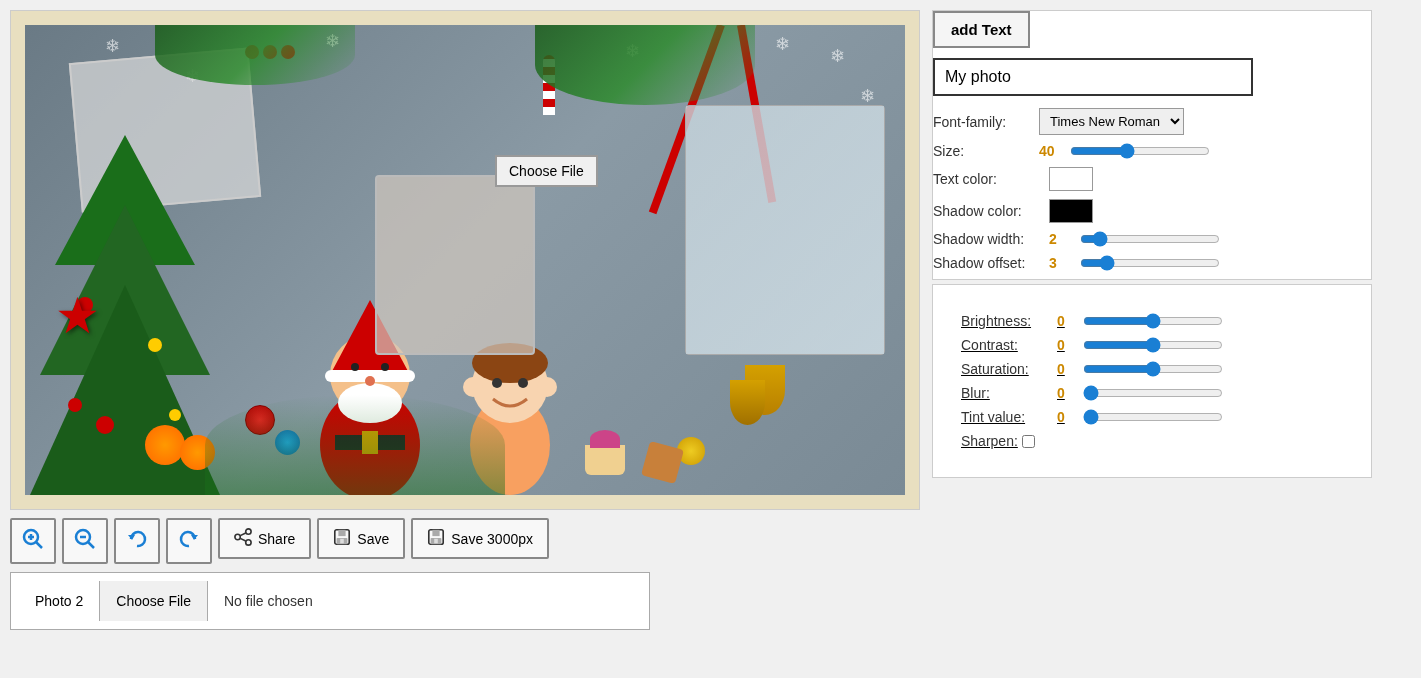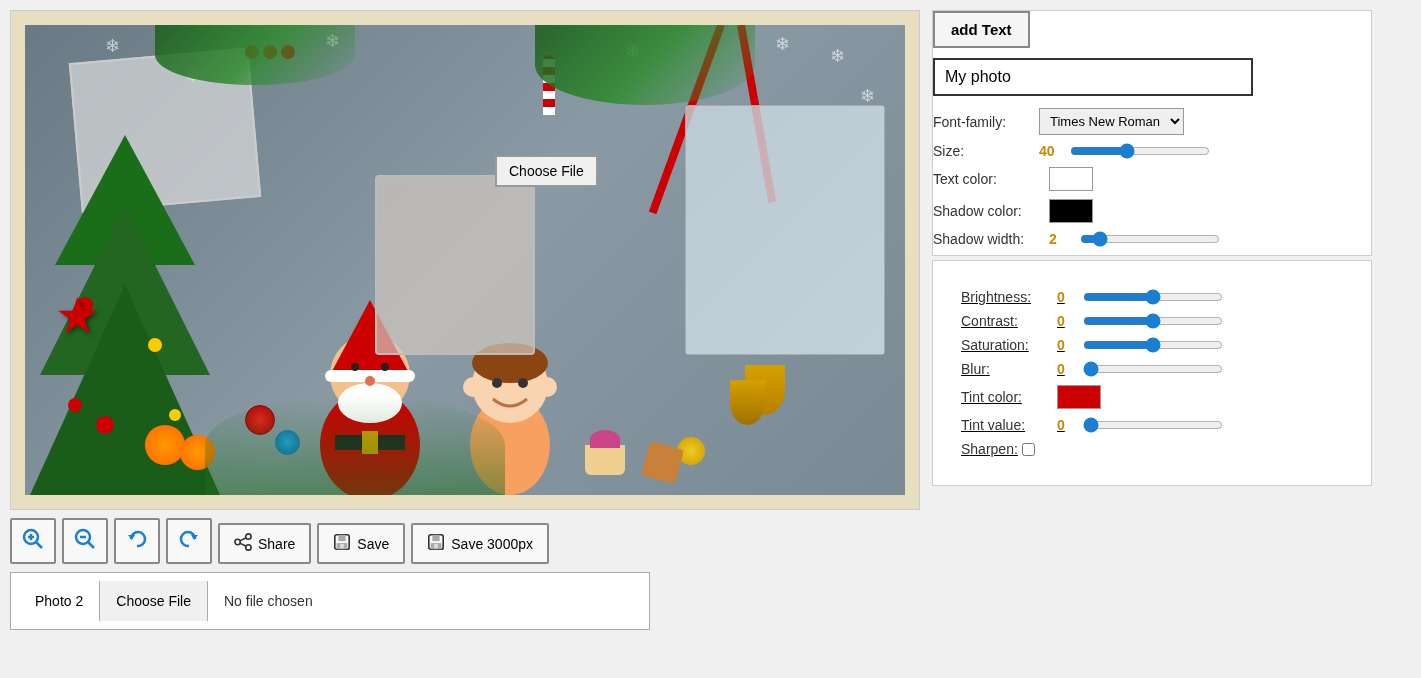--- a/index.html
+++ b/index.html
@@ -164,21 +164,21 @@
       font-size: 14px;
       cursor: pointer;
       z-index: 10;
     }
 
     
     .toolbar {
       display: flex;
       flex-direction: row;
       gap: 6px;
-      align-items: flex-end;
+      align-items: flex-start;
     }
 
     .tool-btn {
       display: flex;
       align-items: center;
       justify-content: center;
       gap: 6px;
       padding: 8px 14px;
       border: 2px solid #888;
       background: #f8f8f8;
@@ -604,20 +604,25 @@
     </div>
 
     
     <div class="control-row">
       <span class="control-label-narrow">Shadow width:</span>
       <span class="size-value">2</span>
       <input type="range" min="0" max="20" value="2" class="range-slider" style="">
     </div>
 
     
+    <div class="control-row">
+      <span class="control-label-narrow">Shadow offset:</span>
+      <span class="size-value">3</span>
+      <input type="range" min="0" max="20" value="3" class="range-slider" style="">
+    </div>
   </div>
 
   <div class="image-panel">
 
     <div class="img-control-row">
       <span class="img-label">Brightness:</span>
       <span class="img-value">0</span>
       <input type="range" min="-100" max="100" value="0" class="range-slider" style="">
     </div>
 
@@ -632,24 +637,20 @@
       <span class="img-value">0</span>
       <input type="range" min="-100" max="100" value="0" class="range-slider" style="">
     </div>
 
     <div class="img-control-row">
       <span class="img-label">Blur:</span>
       <span class="img-value">0</span>
       <input type="range" min="0" max="20" value="0" class="range-slider" style="">
     </div>
 
-    <div class="img-control-row">
-      <span class="img-label">Tint color:</span>
-      <div class="color-swatch color-swatch-red"></div>
-    </div>
 
     <div class="img-control-row">
       <span class="img-label">Tint value:</span>
       <span class="img-value">0</span>
       <input type="range" min="0" max="100" value="0" class="range-slider" style="">
     </div>
 
     <div class="sharpen-row">
       <span class="sharpen-label">Sharpen:</span>
       <input type="checkbox" style="">

